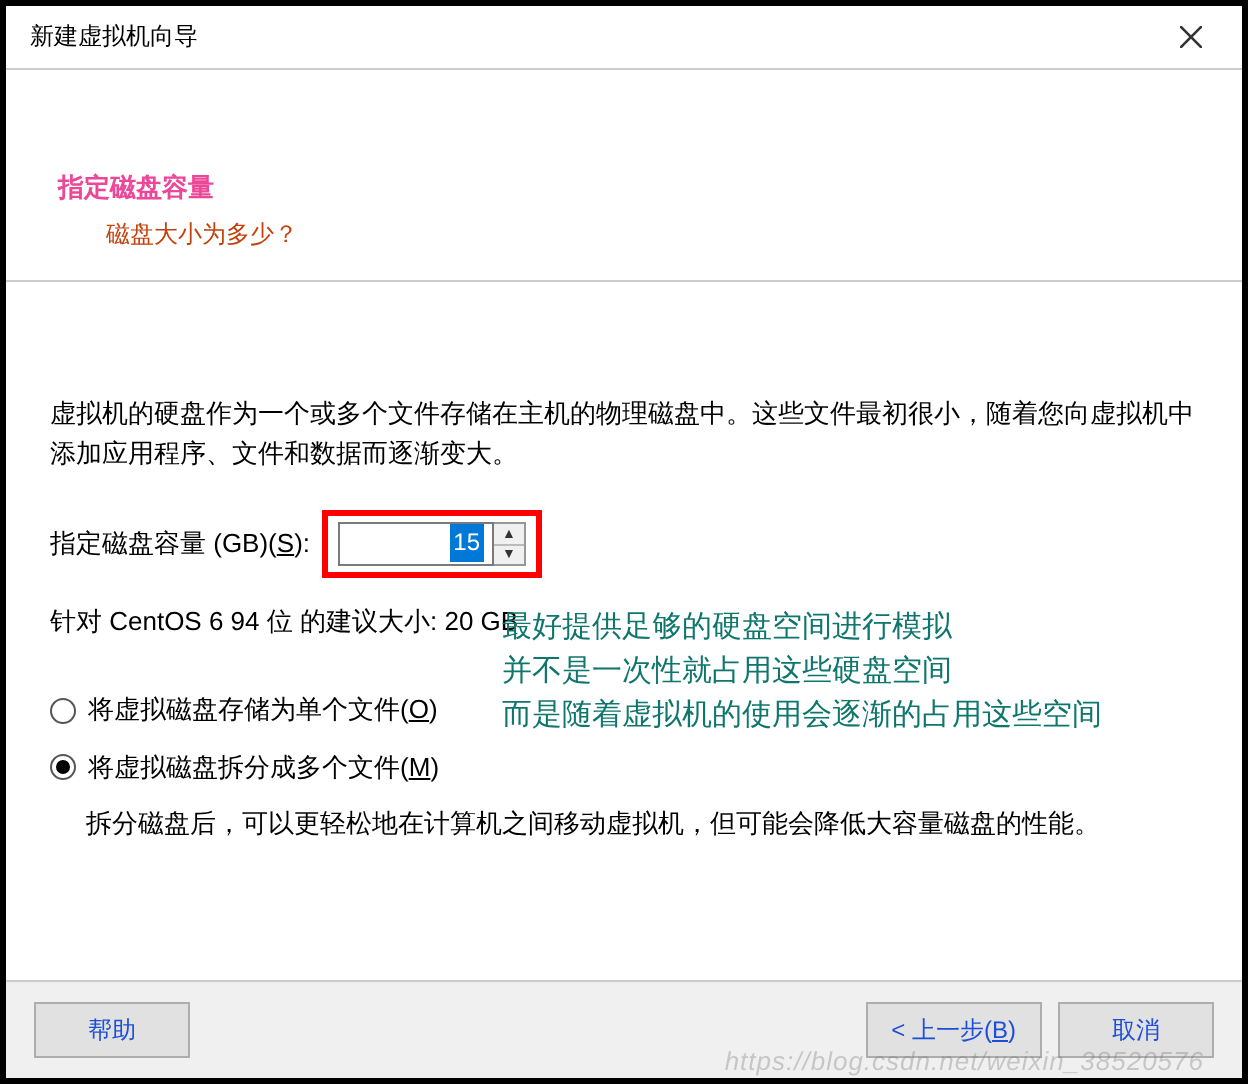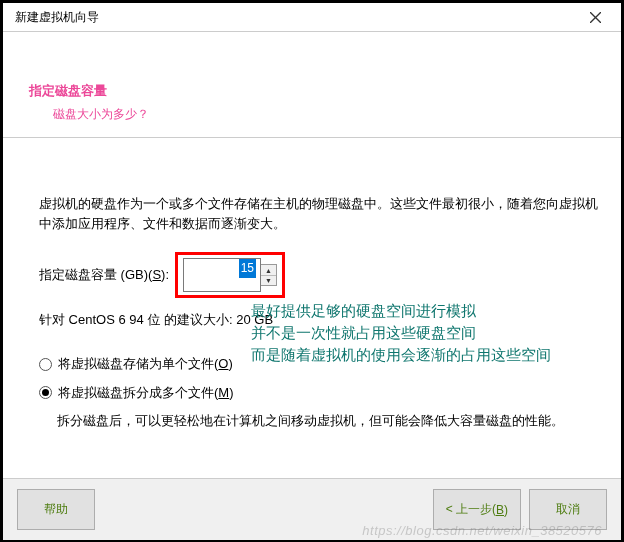--- a/index.html
+++ b/index.html
@@ -48,24 +48,24 @@
     background: transparent;
     border: none;
   }
   .close-btn svg { width: 11px; height: 11px; }
   .header-panel {
     padding: 12px 20px 14px 26px;
     border-bottom: 1px solid #ccc;
     background: #fff;
   }
   .header-panel .h1 { font-size: 13px; font-weight: bold; color: #ec4899; margin-bottom: 6px; }
-  .header-panel .h2 { font-size: 12px; color: #ec4899; padding-left: 24px; }
+  .header-panel .h2 { font-size: 12px; color: #c2410c; padding-left: 24px; }
   .content {
     flex: 1;
-    padding: 18px 22px 10px 36px;
+    padding: 18px 22px 10px 22px;
     position: relative;
     font-size: 13px;
     color: #000;
     line-height: 1.55;
   }
   .desc { margin-bottom: 18px; }
   .size-row {
     display: flex;
     align-items: center;
     margin-bottom: 12px;
@@ -73,21 +73,21 @@
   .size-label { margin-right: 6px; }
   .size-label .u { text-decoration: underline; }
   .spin-wrap {
     border: 3px solid #f00;
     padding: 3px 5px;
     display: flex;
     align-items: center;
   }
   .spin-input {
     width: 78px;
-    height: 34px;
+    height: 22px;
     border: 1px solid #7a7a7a;
     background: #fff;
     text-align: right;
     padding: 0 4px;
     font-size: 12px;
     color: #000;
   }
   .spin-input .val {
     background: #0078d7;
     color: #fff;
@@ -150,27 +150,27 @@
   }
   .footer {
     border-top: 1px solid #ccc;
     background: #f0f0f0;
     padding: 10px 14px;
     display: flex;
     align-items: center;
     position: relative;
   }
   .btn {
-    height: 41px;
+    height: 28px;
     min-width: 78px;
     padding: 0 12px;
     background: #e1e1e1;
     border: 1px solid #adadad;
     font-size: 12px;
-    color: #4d7c0f;
+    color: #1d4ed8;
     display: inline-flex;
     align-items: center;
     justify-content: center;
   }
   .btn.default {
     border: 1px solid #0078d7;
     box-shadow: 0 0 0 1px #0078d7 inset;
     background: #e5f1fb;
   }
   .btn .u { text-decoration: underline; }

